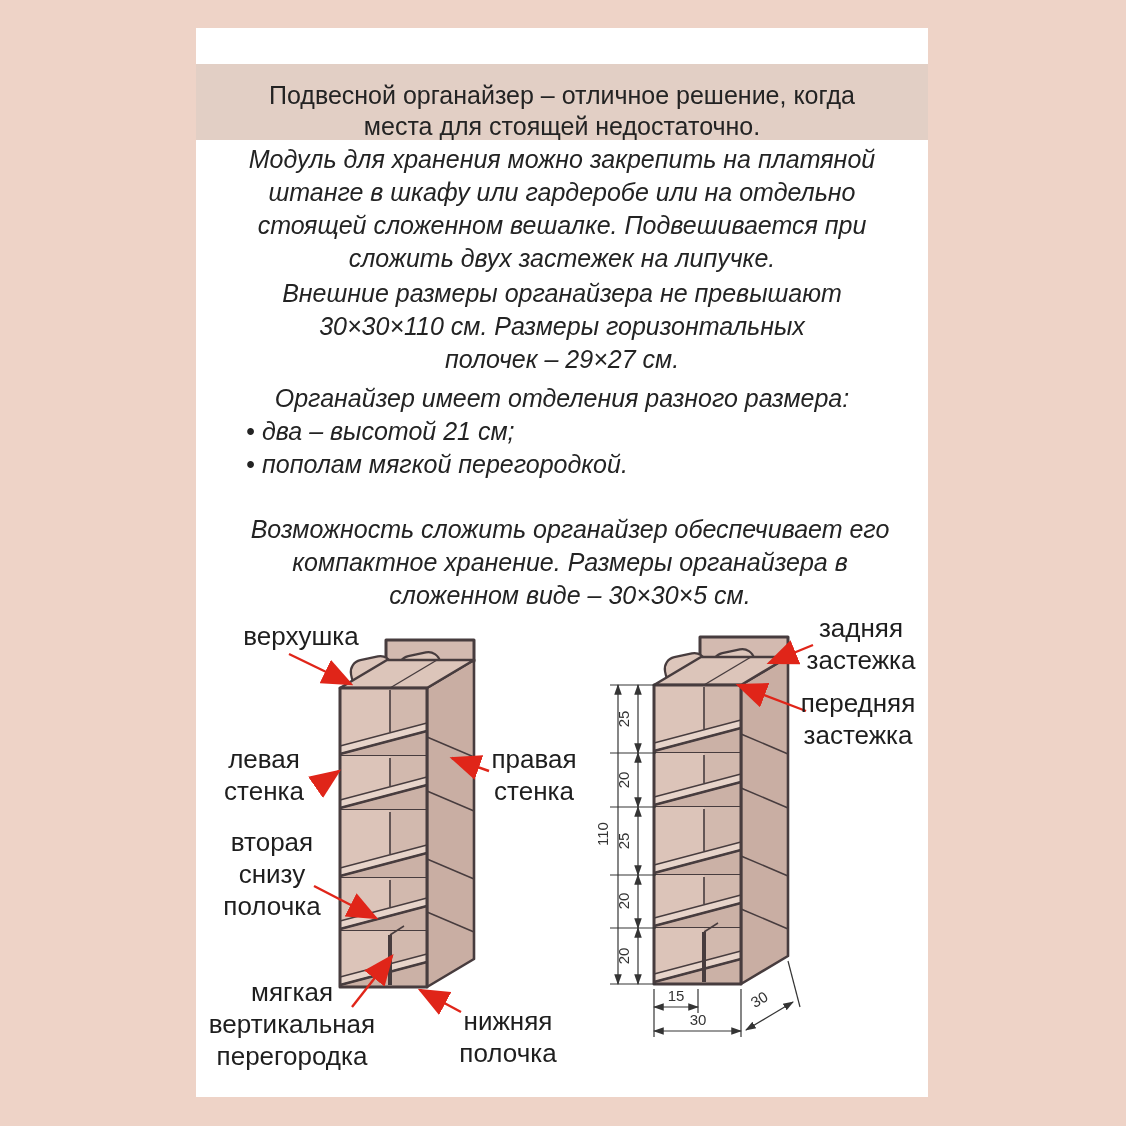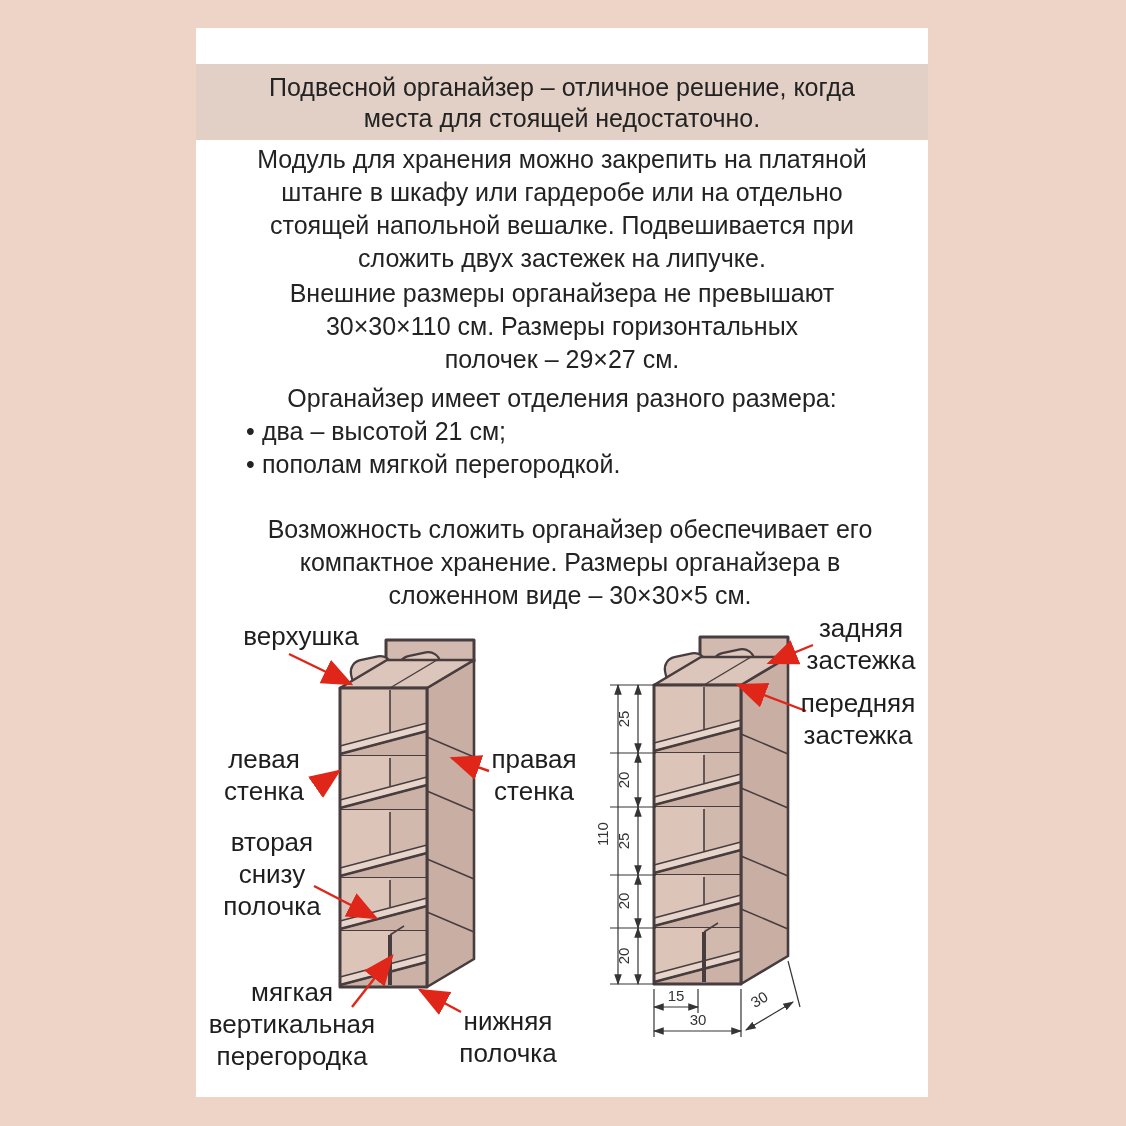--- a/index.html
+++ b/index.html
@@ -9,23 +9,23 @@
     font-family:"Liberation Sans", sans-serif;
     color:#232323;overflow:hidden;
   }
   .card{
     position:absolute;left:196px;top:28px;width:732px;height:1069px;
     background:#ffffff;
   }
   .band{
     position:absolute;left:0;right:0;top:36px;height:76px;
     background:#e2cfc5;text-align:center;
-    font-size:25px;line-height:31px;padding-top:8px;box-sizing:border-box;
+    font-size:25px;line-height:31px;padding-top:16px;box-sizing:border-box;
   }
-  .para{position:absolute;left:0;right:0;text-align:center;font-size:25px;line-height:33px;}
+  .para{position:absolute;left:0;right:0;text-align:center;font-size:25px;line-height:33px;font-style:italic;}
   .p1{top:115px;}
   .p2{top:249px;}
   .p3{top:354px;}
   .p4{top:485px;margin-left:16px;}
   .bullets{margin-top:0;text-align:left;padding-left:50px;}
   .bullet-row{display:flex;align-items:flex-start;}
   .dot{width:16px;flex:0 0 16px;}
   .diagram{position:absolute;left:0;top:572px;width:732px;height:497px;}
   svg text{font-family:"Liberation Sans", sans-serif;}
   .lbl{font-size:26px;fill:#1e1e1e;}
@@ -37,21 +37,21 @@
 <div class="card">
 
   <div class="band">
     <div>Подвесной органайзер – отличное решение, когда</div>
     <div>места для стоящей недостаточно.</div>
   </div>
 
   <div class="para p1">
     <div>Модуль для хранения можно закрепить на платяной</div>
     <div>штанге в шкафу или гардеробе или на отдельно</div>
-    <div>стоящей напольной вешалке. Подвешивается при</div>
+    <div>стоящей сложенном вешалке. Подвешивается при</div>
     <div>сложить двух застежек на липучке.</div>
   </div>
 
   <div class="para p2">
     <div>Внешние размеры органайзера не превышают</div>
     <div>30×30×110 см. Размеры горизонтальных</div>
     <div>полочек – 29×27 см.</div>
   </div>
 
   <div class="para p3">

